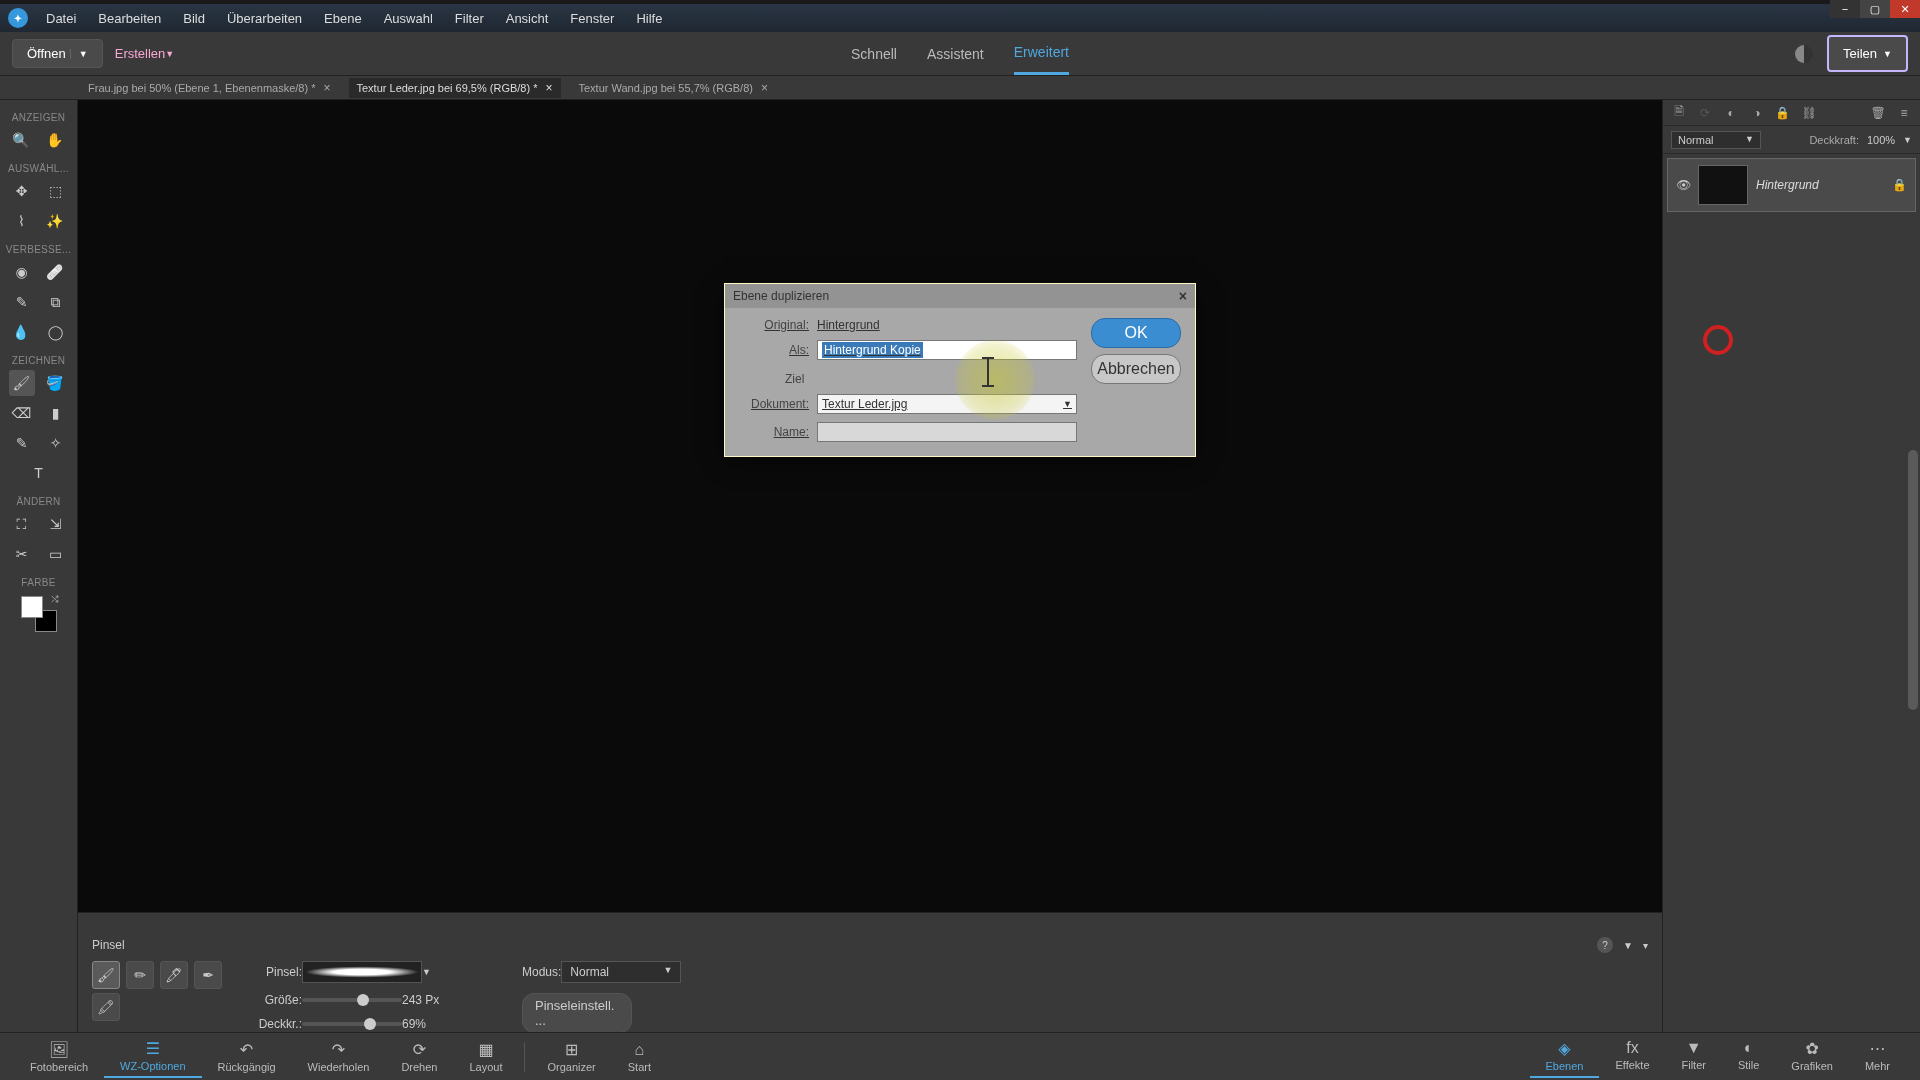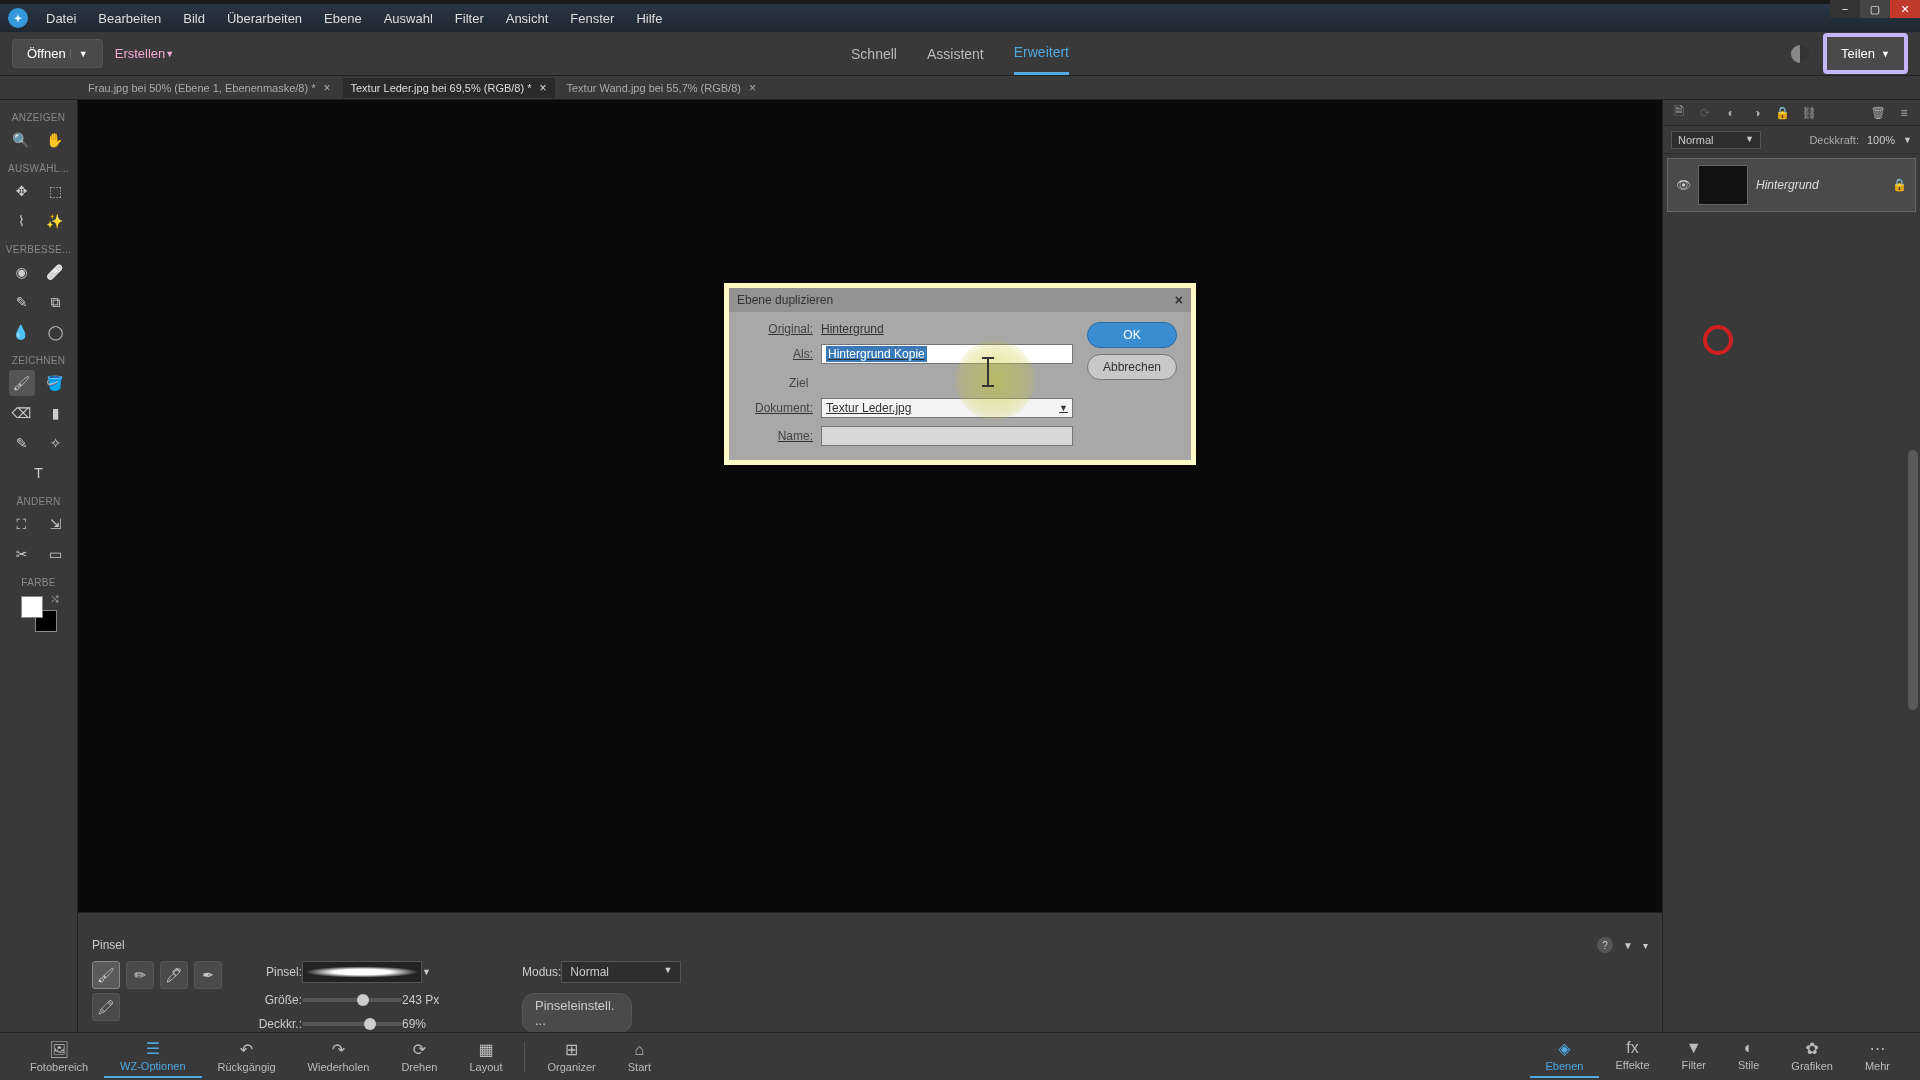--- a/index.html
+++ b/index.html
@@ -21,24 +21,24 @@
 
 .secondbar { height: 44px; background: #393939; display: flex; align-items: center; padding: 0 12px; border-bottom: 1px solid #222; position: relative; }
 .open-btn { background: #4a4a4a; border: 1px solid #555; border-radius: 4px; padding: 6px 14px; color: #fff; display: flex; align-items: center; gap: 6px; cursor: pointer; font-size: 13px; }
 .open-caret { margin-left: -2px; border-left: 1px solid #666; padding-left: 8px; font-size: 9px; }
 .create-btn { margin-left: 12px; color: #f9a8d4; display: flex; align-items: center; gap: 0; cursor: pointer; font-size: 13px; }
 .mode-tabs { position: absolute; left: 50%; transform: translateX(-50%); display: flex; gap: 30px; height: 100%; align-items: center; }
 .mode-tab { color: #bbb; cursor: pointer; font-size: 14px; height: 100%; display: flex; align-items: center; }
 .mode-tab.active { color: #4fa8e0; border-bottom: 3px solid #4fa8e0; }
 .right-controls { margin-left: auto; display: flex; align-items: center; gap: 14px; }
 .theme-icon { width: 18px; height: 18px; border-radius: 50%; background: linear-gradient(90deg, #888 50%, #333 50%); cursor: pointer; }
-.share-btn { background: #4a4a4a; border: 4px solid #c4b5fd; border-radius: 4px; padding: 9px 14px; color: #fff; cursor: pointer; font-size: 13px; display: flex; gap: 6px; align-items: center; }
-
-
-.doctabs { height: 24px; background: #393939; display: flex; align-items: center; padding-left: 80px; font-size: 11px; gap: 4px; border-bottom: 1px solid #222; }
+.share-btn { background: #4a4a4a; border: 2px solid #c4b5fd; border-radius: 4px; padding: 9px 14px; color: #fff; cursor: pointer; font-size: 13px; display: flex; gap: 6px; align-items: center; }
+
+
+.doctabs { height: 24px; background: #393939; display: flex; align-items: center; padding-left: 80px; font-size: 11px; gap: 10px; border-bottom: 1px solid #222; }
 .doctab { padding: 3px 8px; color: #aaa; display: flex; align-items: center; gap: 8px; cursor: pointer; }
 .doctab.active { background: #2a2a2a; color: #ddd; }
 .doctab-close { font-size: 12px; cursor: pointer; }
 
 
 .main { display: flex; height: calc(100% - 28px - 44px - 24px - 4px); }
 
 
 .left-toolbar { width: 78px; background: #393939; border-right: 1px solid #222; padding-top: 6px; display: flex; flex-direction: column; align-items: center; }
 .tool-group-label { font-size: 10px; color: #888; margin: 6px 0 4px; letter-spacing: 0.3px; }
@@ -95,35 +95,35 @@
 .mode-select { background: #2e2e2e; border: 1px solid #555; color: #ccc; padding: 3px 8px; width: 120px; cursor: pointer; font-size: 12px; }
 .settings-btn { background: #4a4a4a; border: 1px solid #555; border-radius: 12px; padding: 4px 12px; color: #ccc; cursor: pointer; font-size: 13px; width: 110px; }
 
 
 .bottom-toolbar { position: absolute; bottom: 0; left: 0; right: 0; height: 48px; background: #393939; border-top: 1px solid #222; display: flex; align-items: center; padding: 0 14px; }
 .bt-item { display: flex; flex-direction: column; align-items: center; gap: 2px; padding: 4px 16px; cursor: pointer; color: #bbb; font-size: 11px; }
 .bt-item.active { color: #4fa8e0; border-bottom: 2px solid #4fa8e0; }
 .bt-icon { font-size: 16px; }
 .bt-divider { width: 1px; height: 30px; background: #555; margin: 0 6px; }
 .bt-right { margin-left: auto; display: flex; }
-.dialog { position: absolute; left: 724px; top: 283px; width: 472px; background: #a8a8a8; border: 5px solid #fef9c3; box-shadow: 0 4px 20px rgba(0,0,0,0.5); font-size: 12px; color: #333; }
+.dialog { position: absolute; left: 724px; top: 283px; width: 472px; background: #a8a8a8; border: 1px solid #fef9c3; box-shadow: 0 4px 20px rgba(0,0,0,0.5); font-size: 12px; color: #333; }
 .dialog-title { background: #939393; padding: 4px 8px; display: flex; align-items: center; font-size: 12px; }
 .dialog-close { margin-left: auto; cursor: pointer; font-size: 14px; font-weight: bold; }
 .dialog-body { padding: 10px 14px 14px; display: flex; gap: 14px; }
 .dialog-left { flex: 1; display: flex; flex-direction: column; gap: 8px; }
 .dialog-row { display: flex; align-items: center; gap: 8px; text-decoration: underline; }
 .dialog-label { width: 70px; text-align: right; color: #444; }
 .dialog-value { color: #333; }
 .dialog-input { flex: 1; padding: 2px 4px; border: 1px solid #777; background: #fff; font-size: 12px; }
 .dialog-input.selected { background: #fff; }
 .dialog-input.selected span { background: #3a7ab8; color: #fff; padding: 1px 2px; }
 .dialog-fieldset-label { font-size: 12px; color: #444; margin-top: 4px; margin-left: 46px; }
 .dialog-select { flex: 1; padding: 2px 4px; border: 1px solid #777; background: #f4f4f4; font-size: 12px; cursor: pointer; display: flex; justify-content: space-between; align-items: center; }
 .dialog-buttons { display: flex; flex-direction: column; gap: 6px; width: 90px; }
-.dialog-btn { padding: 5px 0; border-radius: 14px; text-align: center; cursor: pointer; font-size: 12px; border: 1px solid #777; }
+.dialog-btn { padding: 5px 0; border-radius: 14px; text-align: center; cursor: pointer; font-size: 16px; border: 1px solid #777; }
 .dialog-btn.primary { background: #3a8dd0; color: #fff; border-color: #2a6ca8; }
 .dialog-btn.secondary { background: #c8c8c8; color: #333; }
 
 
 .highlight-circle { position: absolute; left: 955px; top: 340px; width: 80px; height: 80px; background: radial-gradient(circle, rgba(200,200,50,0.55) 0%, rgba(200,200,50,0.25) 60%, transparent 80%); border-radius: 50%; z-index: 200; pointer-events: none; }
 .text-cursor { position: absolute; left: 987px; top: 357px; width: 2px; height: 30px; z-index: 201; pointer-events: none; }
 .text-cursor::before { content: ""; position: absolute; left: -5px; top: 0; width: 12px; height: 2px; background: #333; }
 .text-cursor::after { content: ""; position: absolute; left: -5px; bottom: 0; width: 12px; height: 2px; background: #333; }
 .text-cursor .bar { width: 2px; height: 100%; background: #333; }
 </style>

